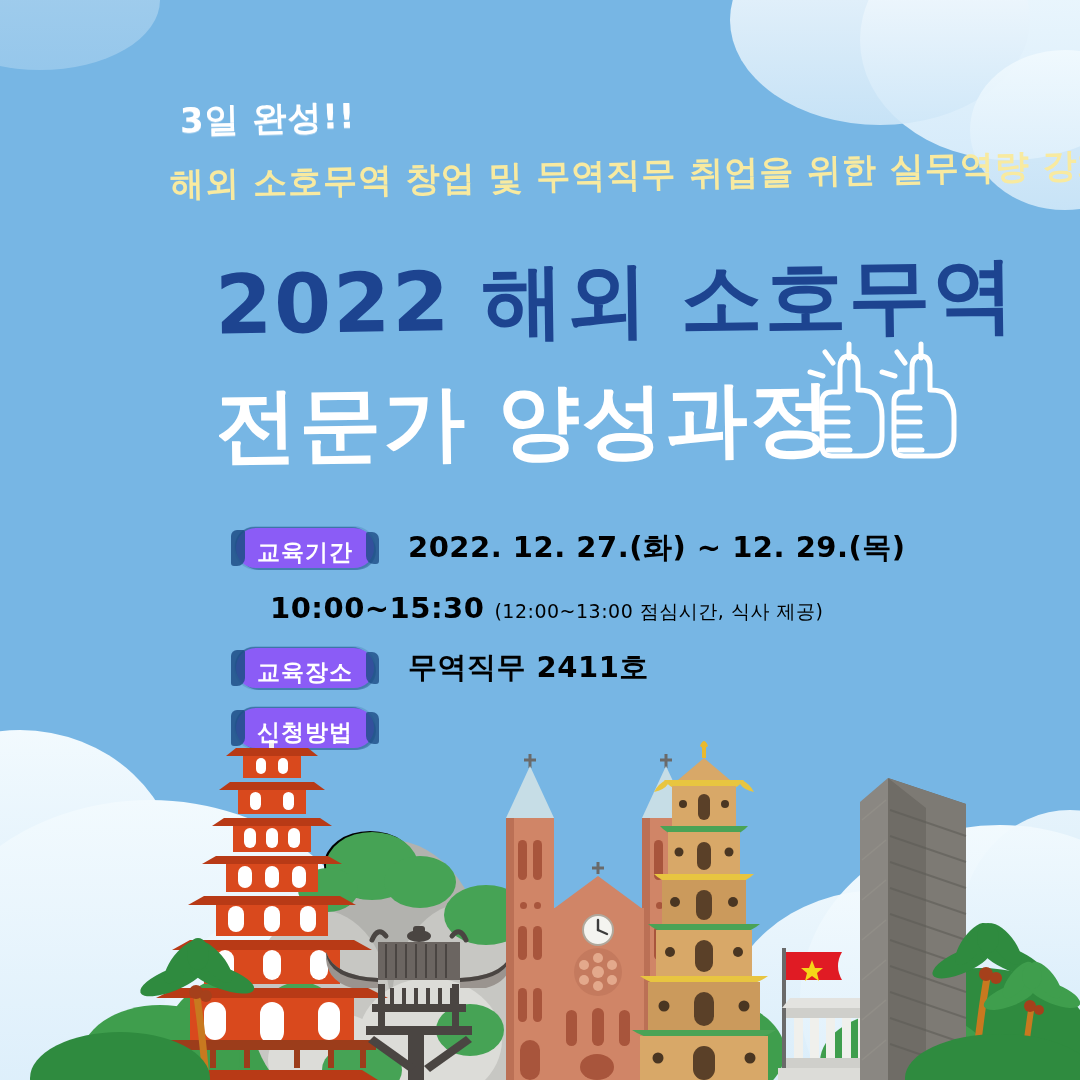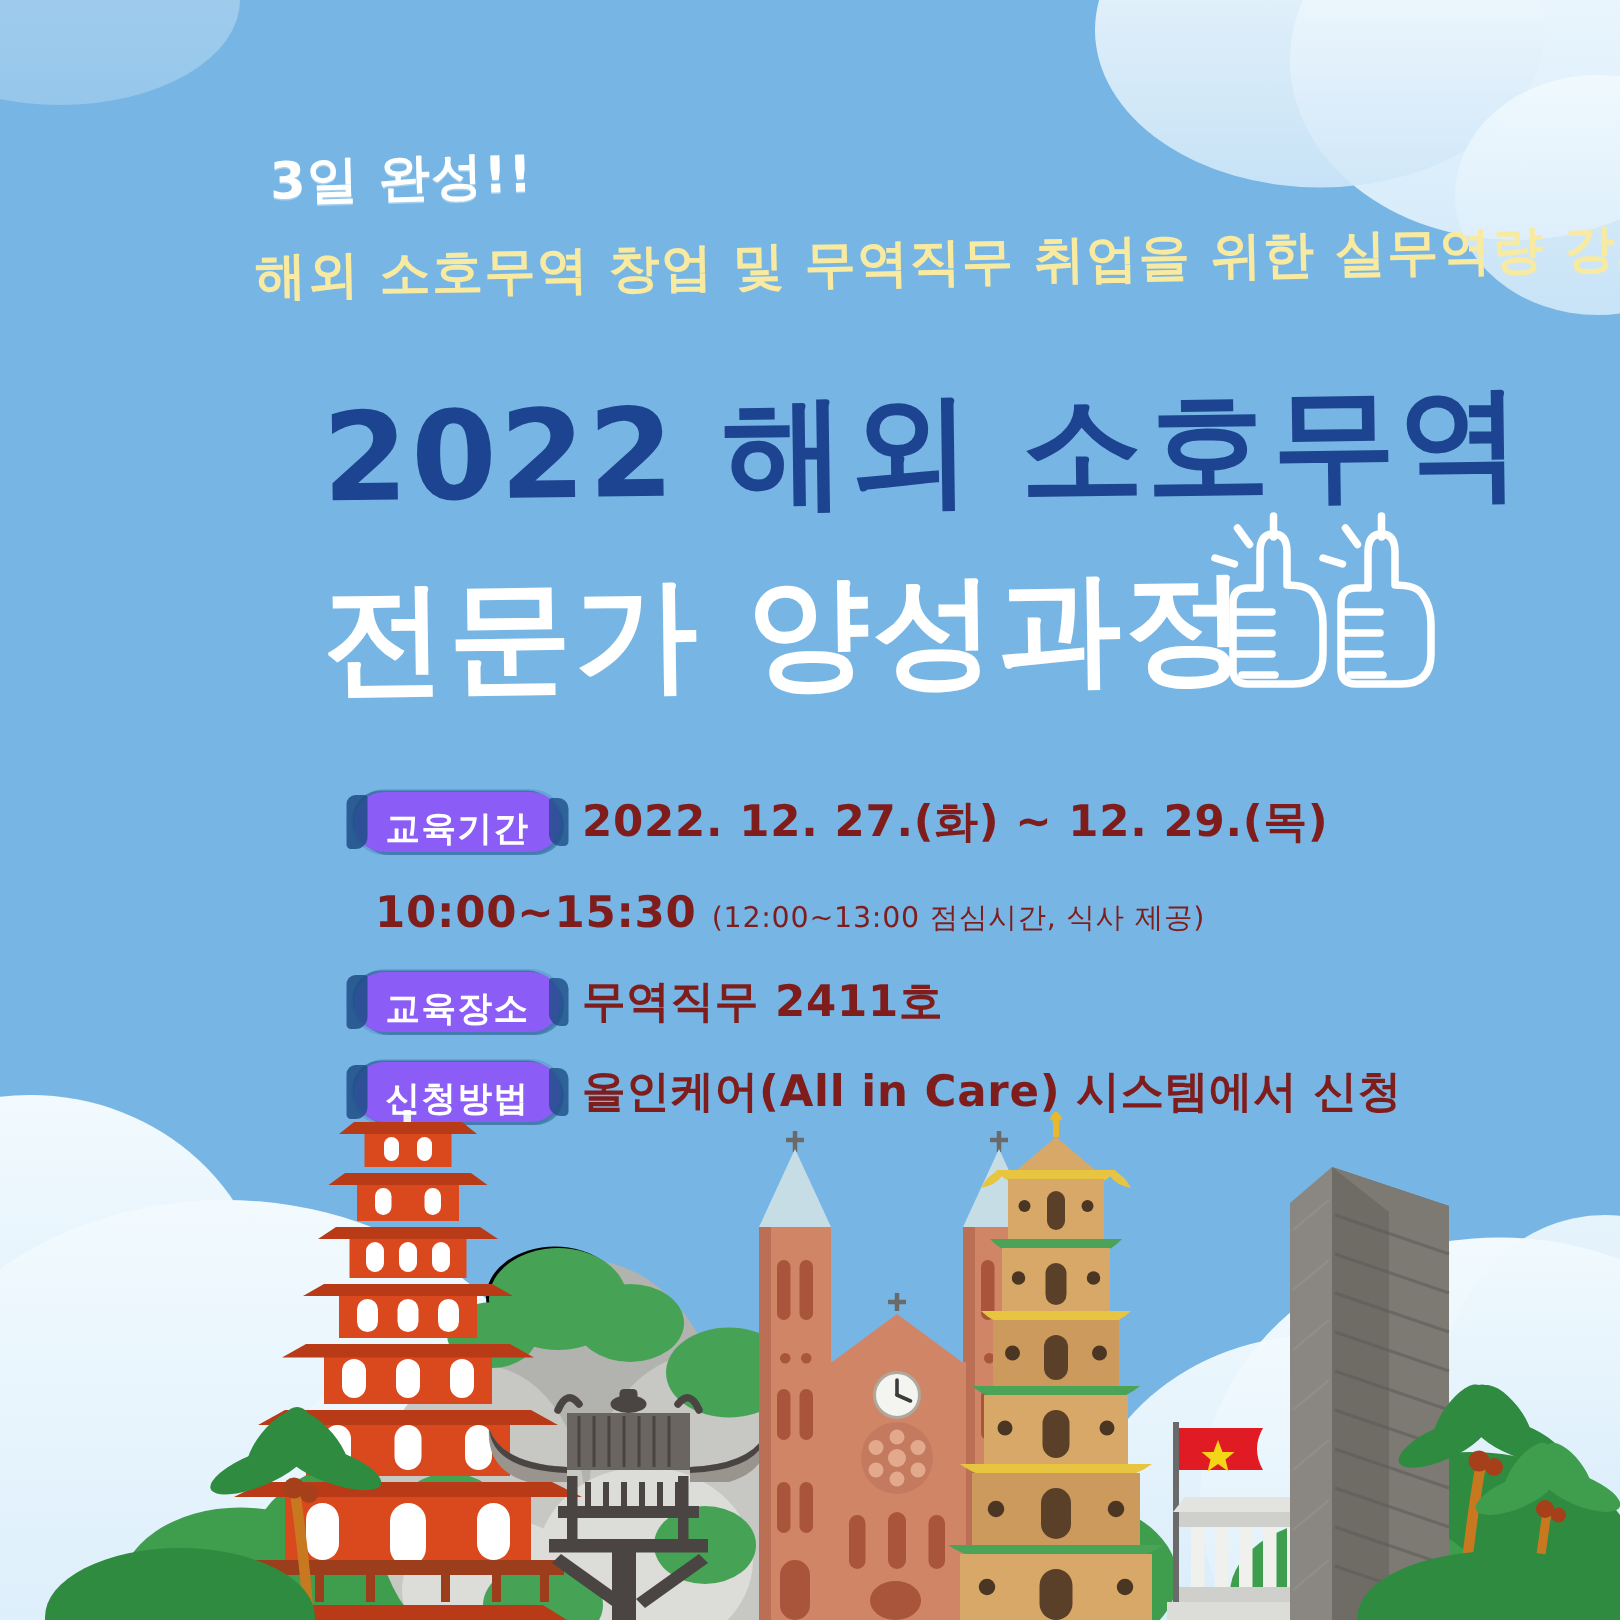--- a/index.html
+++ b/index.html
@@ -72,21 +72,21 @@
   .badge::after{
     content:"";position:absolute;right:-5px;top:4px;width:13px;height:32px;
     background:#1d4e86;border-radius:2px 7px 3px 8px;opacity:.8;
   }
   .badge span{
     position:relative;z-index:2;
     color:#ffffff;font-size:23px;font-weight:700;letter-spacing:1px;
     font-family:"DejaVu Sans","Liberation Sans",sans-serif;
   }
   .info-val{
-    margin-left:14px;color:#7f1d1d;font-weight:700;
+    margin-left:34px;color:#000000;font-weight:700;
     font-size:29px;letter-spacing:.5px;white-space:nowrap;
     font-family:"DejaVu Sans","Liberation Sans",sans-serif;
   }
   .info-note{font-size:19px;margin-left:10px;font-weight:400;}
 
   
   #skyline{position:absolute;left:0;bottom:0;width:1080px;height:340px;}
 </style>
 </head>
 <body>
@@ -182,23 +182,20 @@
         <span>교육장소</span>
       </div>
       <div class="info-val">
         <span>무역직무 2411호</span>
       </div>
     </div>
 
     <div class="info-row">
       <div class="badge">
         <span>신청방법</span>
-      </div>
-      <div class="info-val">
-        <span>올인케어(All in Care) 시스템에서 신청</span>
       </div>
     </div>
 
   </div>
 
   <svg id="skyline" viewBox="0 0 1080 340">
 
     <g>
       <ellipse cx="260" cy="300" rx="95" ry="70" fill="#3f9e4d"></ellipse>
       <ellipse cx="160" cy="320" rx="80" ry="55" fill="#3f9e4d"></ellipse>

